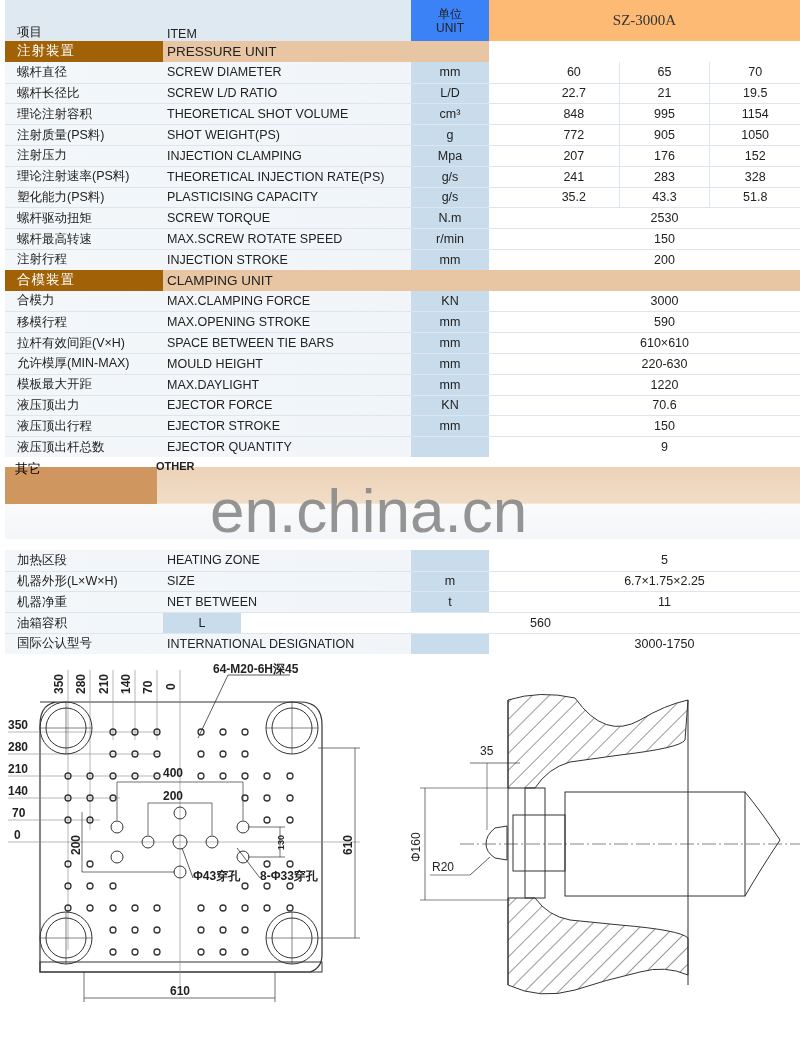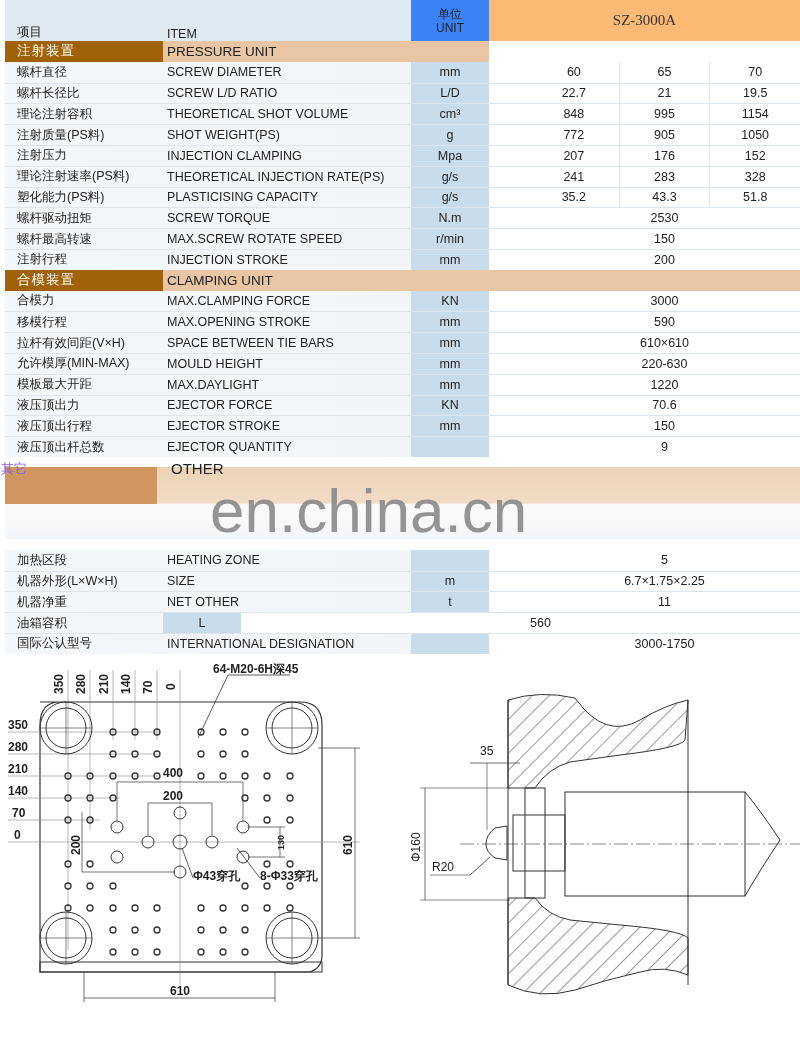--- a/index.html
+++ b/index.html
@@ -26,22 +26,22 @@
   .section-row { display: flex; height: 20.8px; align-items: center; font-size: 13.5px; border-top: none; }
   .section-row .c-cn { background: #a16207; color: #fff; height: 100%; display: flex; align-items: center; letter-spacing: 1px; text-align: right; }
   .section-row .c-en { background: #e8c5a3; color: #222; height: 100%; display: flex; align-items: center; width: 326px; }
   .section-row .c-fill { flex: 1; height: 100%; background: #ffffff; }
   .section-row.tan .c-fill { background: #e8c5a3; }
 
   .watermark-band { position: absolute; left: 5px; top: 467px; width: 795px; height: 72px;
     background: linear-gradient(to bottom, #ecd3b8 0%, #f1dcc6 50%, #fafafa 52%, #f3f6f9 100%); }
   .watermark-band .wb-left { position: absolute; left: 0; top: 0; width: 152px; height: 37px; background: #cf9660; }
   .watermark { position: absolute; left: 210px; top: 475px; font-size: 62px; color: #8a8a8a; letter-spacing: 0px; font-family: "Liberation Sans", sans-serif; opacity: 0.9; }
-  .other-label-cn { position: absolute; left: 1px; top: 460px; font-size: 13px; color: #8b5cf6; }
-  .other-label-en { position: absolute; left: 171px; top: 460px; font-size: 15px; color: #222; }
+  .other-label-cn { position: absolute; left: 15px; top: 460px; font-size: 13px; color: #000000; }
+  .other-label-en { position: absolute; left: 156px; top: 460px; font-size: 11px; color: #222; font-weight: bold; }
 
   .drawings { position: absolute; left: 0; top: 650px; width: 800px; height: 414px; }
   svg text { font-family: "Liberation Sans", sans-serif; }
 </style>
 </head>
 <body>
 
 <div class="spec-table">
   <div class="header-row">
     <div class="c-cn">项目</div>
@@ -237,21 +237,21 @@
       <div class="row data">
         <div class="c-cn">机器外形(L×W×H)</div>
         <div class="c-en">SIZE</div>
         <div class="c-unit">m</div>
         <div class="c-vals span">
           <div>6.7×1.75×2.25</div>
         </div>
       </div>
       <div class="row data">
         <div class="c-cn">机器净重</div>
-        <div class="c-en">NET OTHER</div>
+        <div class="c-en">NET BETWEEN</div>
         <div class="c-unit">t</div>
         <div class="c-vals span">
           <div>11</div>
         </div>
       </div>
       <div class="row data">
         <div class="c-cn">油箱容积</div>
         <div class="c-unit">L</div>
         <div class="c-vals span">
           <div>560</div>

